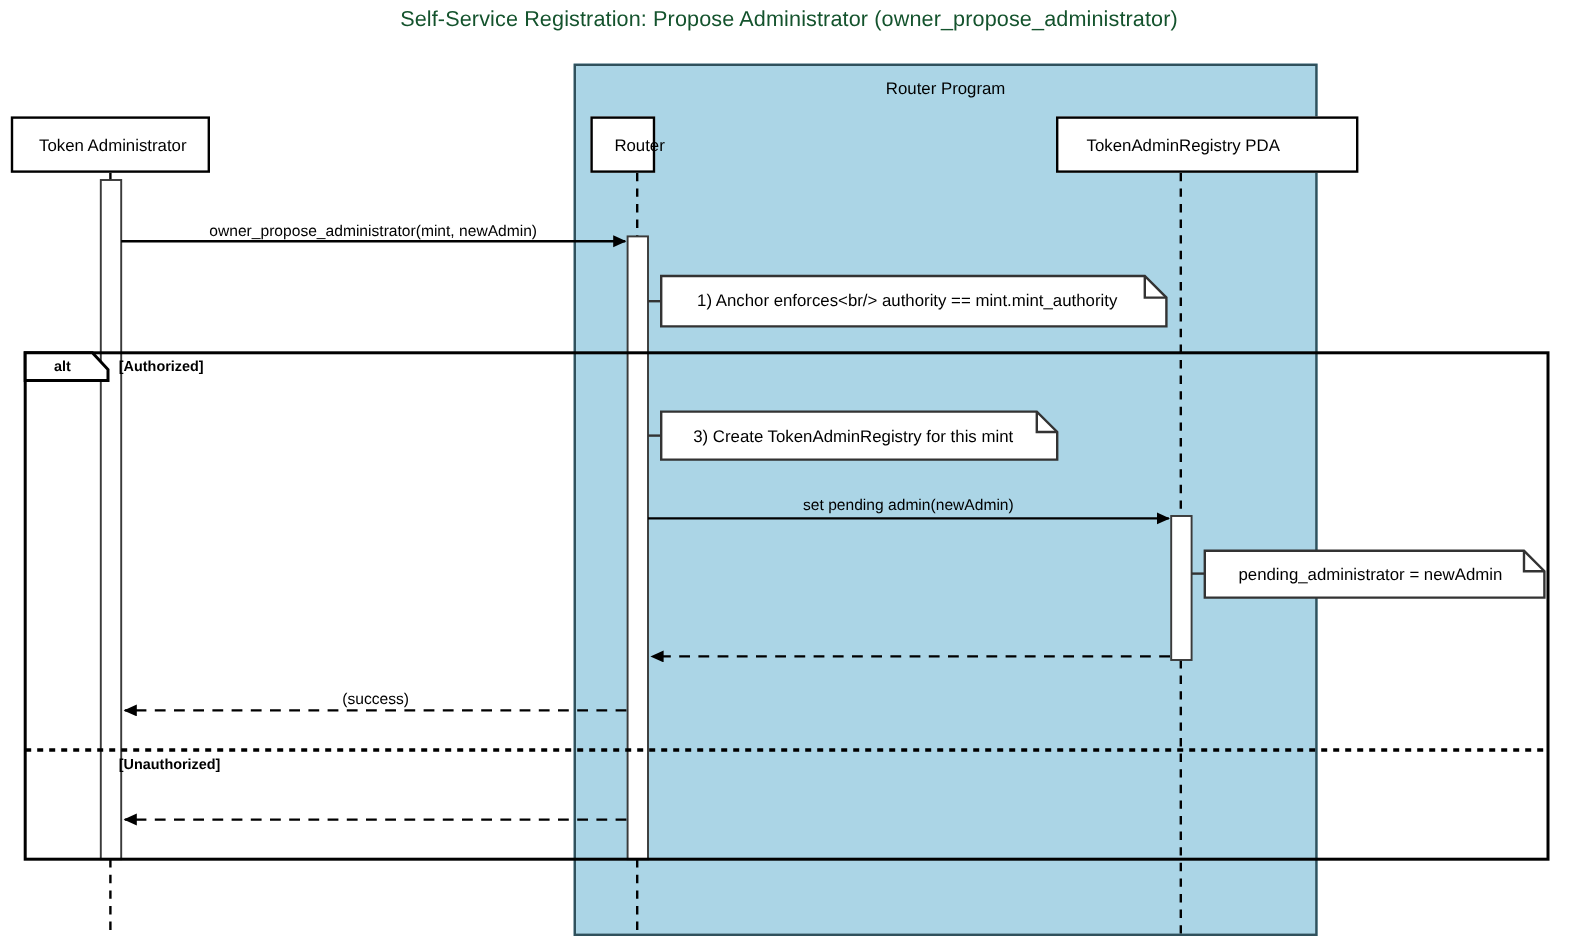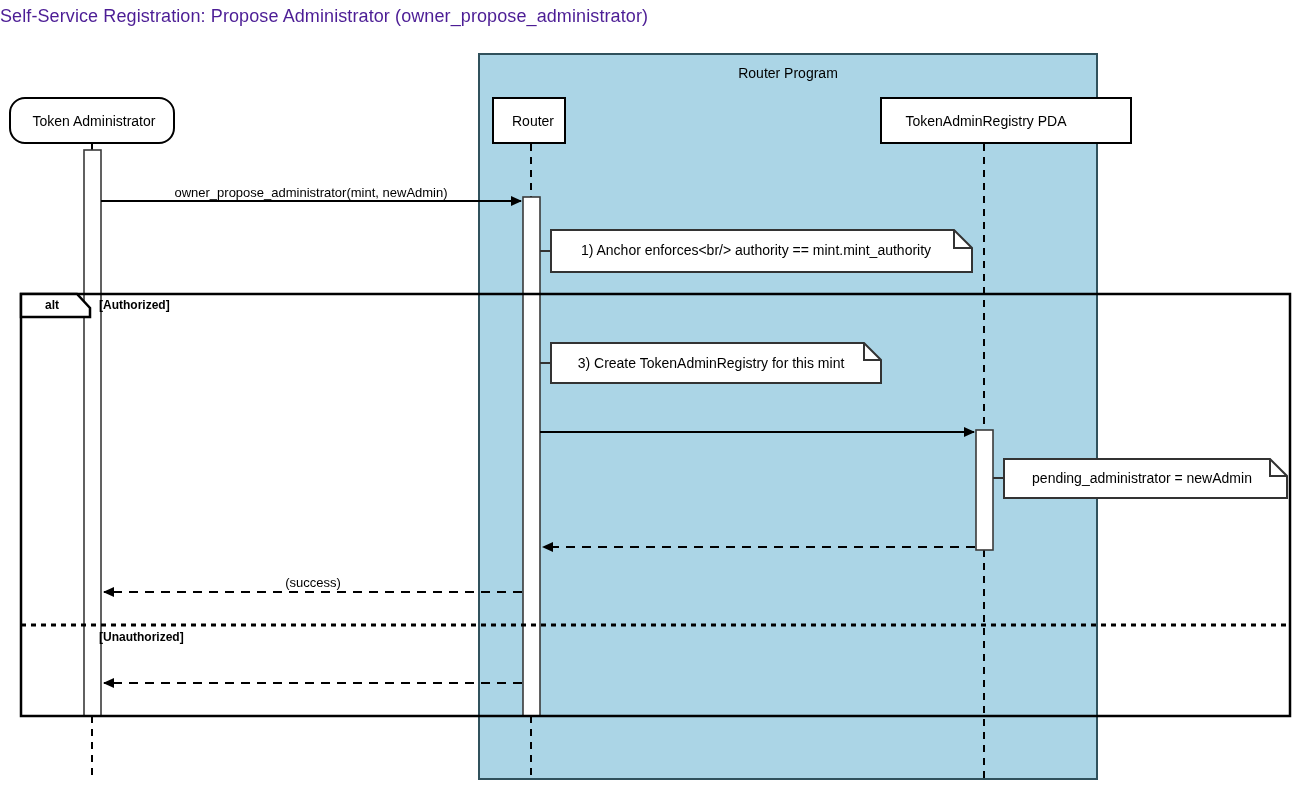--- a/index.html
+++ b/index.html
@@ -23,22 +23,23 @@
     left: 0;
     top: 0;
     width: 1315px;
     height: 790px;
   }
   .diagram-title {
     position: absolute;
     left: 0;
     top: 6px;
     width: 1315px;
+    text-align: center;
     font-size: 18px;
-    color: #4c1d95;
+    color: #14532d;
     letter-spacing: 0.1px;
   }
   .lbl {
     position: absolute;
     color: #000000;
     white-space: nowrap;
   }
   .participant-label {
     font-size: 14px;
     text-align: center;
@@ -146,40 +147,41 @@
       <path d="M864,343 L864,360 L881,360" fill="none" stroke="#333333" stroke-width="2"></path>
     </g>
 
     <g>
       <line x1="993" y1="478" x2="1005" y2="478" stroke="#333333" stroke-width="2"></line>
       <path d="M1004,459 L1270,459 L1287,476 L1287,498 L1004,498 Z" fill="#ffffff" stroke="#333333" stroke-width="2"></path>
       <path d="M1270,459 L1270,476 L1287,476" fill="none" stroke="#333333" stroke-width="2"></path>
     </g>
   </svg>
 
-  <div class="box-rect" style="left:9px; top:97px; width:166px; height:47px;border-radius:16px;">
+  <div class="box-rect" style="left:9px; top:97px; width:166px; height:47px;">
     <div class="lbl participant-label" style="left:0; top:14px; width:166px;">Token Administrator</div>
   </div>
 
-  <div class="box-rect" style="left:492px; top:97px; width:74px; height:47px;">
+  <div class="box-rect" style="left:492px; top:97px; width:54px; height:47px;">
     <div class="lbl participant-label" style="left:0; top:14px; width:78px;">Router</div>
   </div>
 
   <div class="box-rect" style="left:880px; top:97px; width:252px; height:47px;">
     <div class="lbl participant-label" style="left:0; top:14px; width:208px;">TokenAdminRegistry PDA</div>
   </div>
 
   <div class="lbl note-text" style="left:551px; top:242px; width:410px;">1) Anchor enforces&lt;br/&gt; authority == mint.mint_authority</div>
 
   <div class="lbl note-text" style="left:551px; top:355px; width:320px;">3) Create TokenAdminRegistry for this mint</div>
 
   <div class="lbl note-text" style="left:1004px; top:470px; width:276px;">pending_administrator = newAdmin</div>
 
   <div class="lbl msg-text" style="left:101px; top:185px; width:420px;">owner_propose_administrator(mint, newAdmin)</div>
 
+  <div class="lbl msg-text" style="left:540px; top:413px; width:434px;">set pending admin(newAdmin)</div>
 
   <div class="lbl msg-text" style="left:104px; top:575px; width:418px;">(success)</div>
 
 
   <div class="lbl frag-op" style="left:21px; top:298px; width:62px;">alt</div>
 
   <div class="lbl frag-guard" style="left:99px; top:298px;">[Authorized]</div>
 
   <div class="lbl frag-guard" style="left:99px; top:630px;">[Unauthorized]</div>
 

